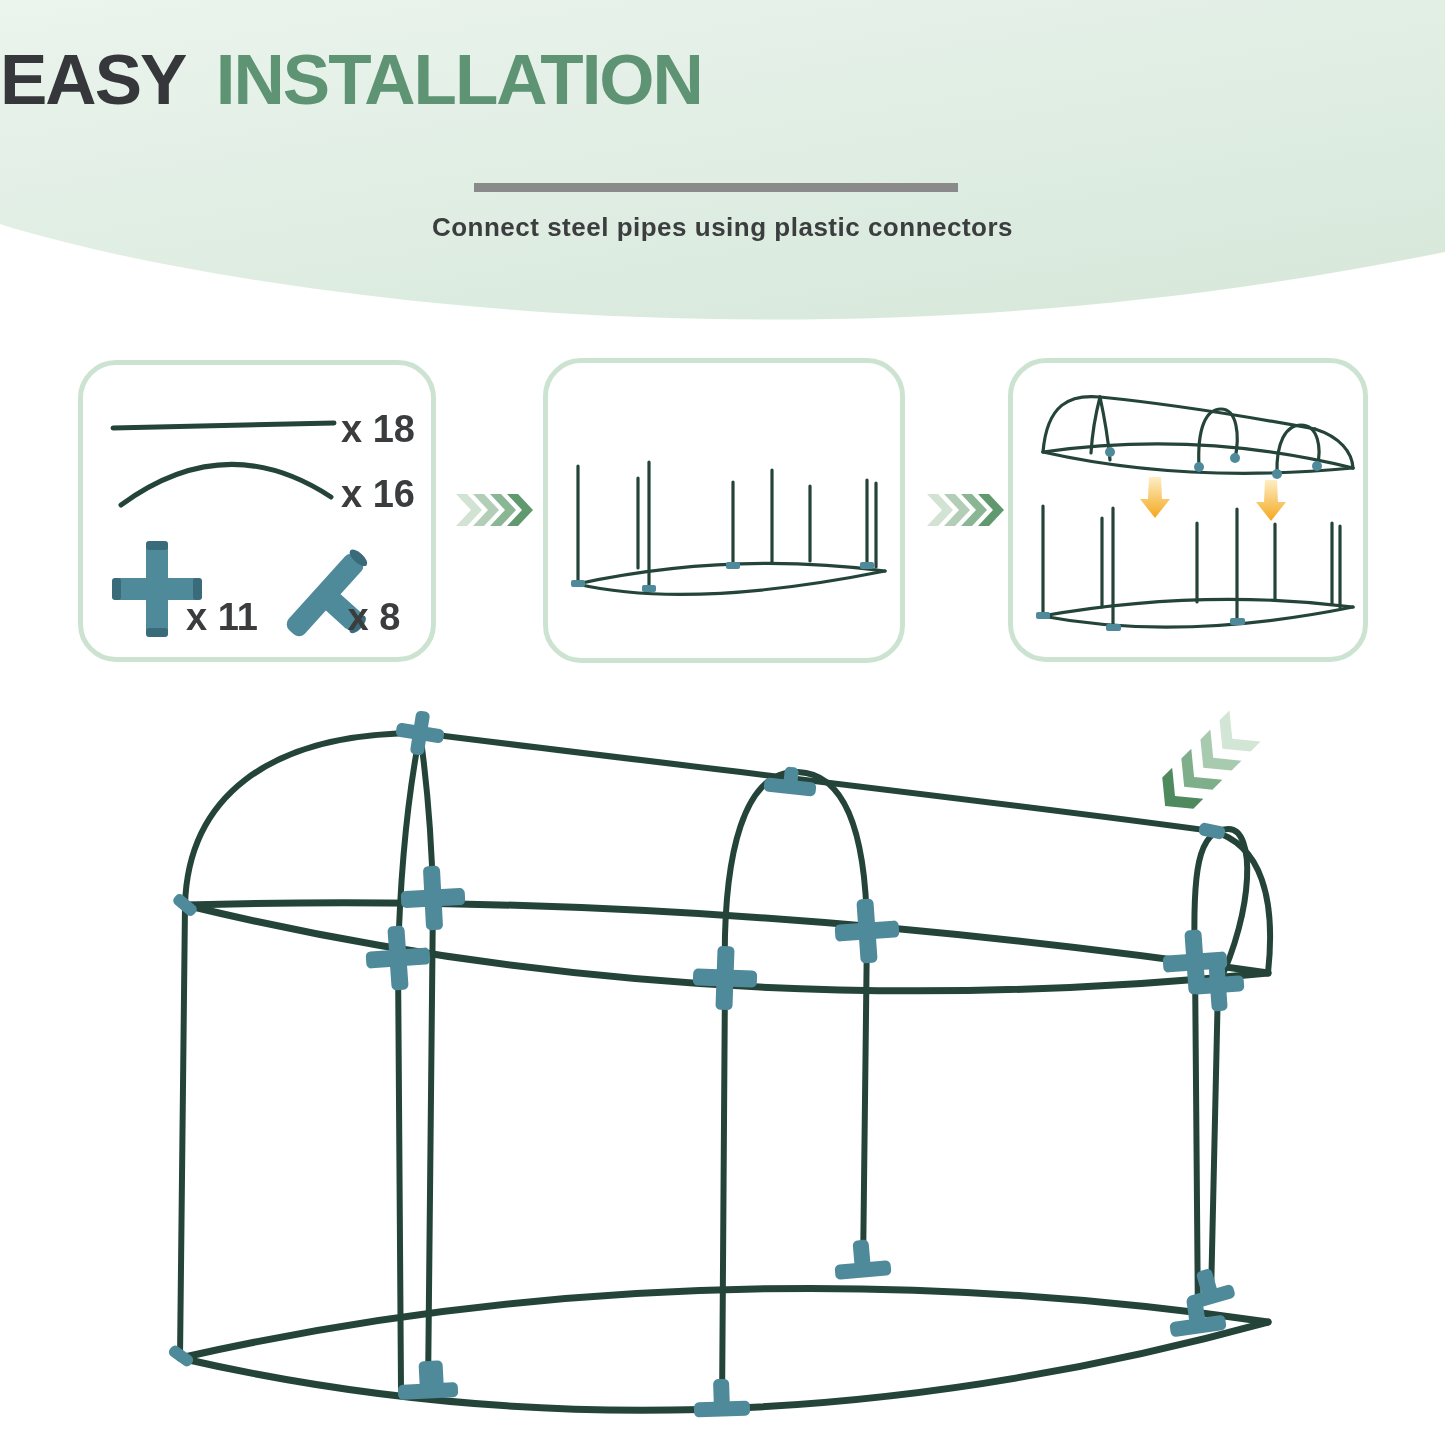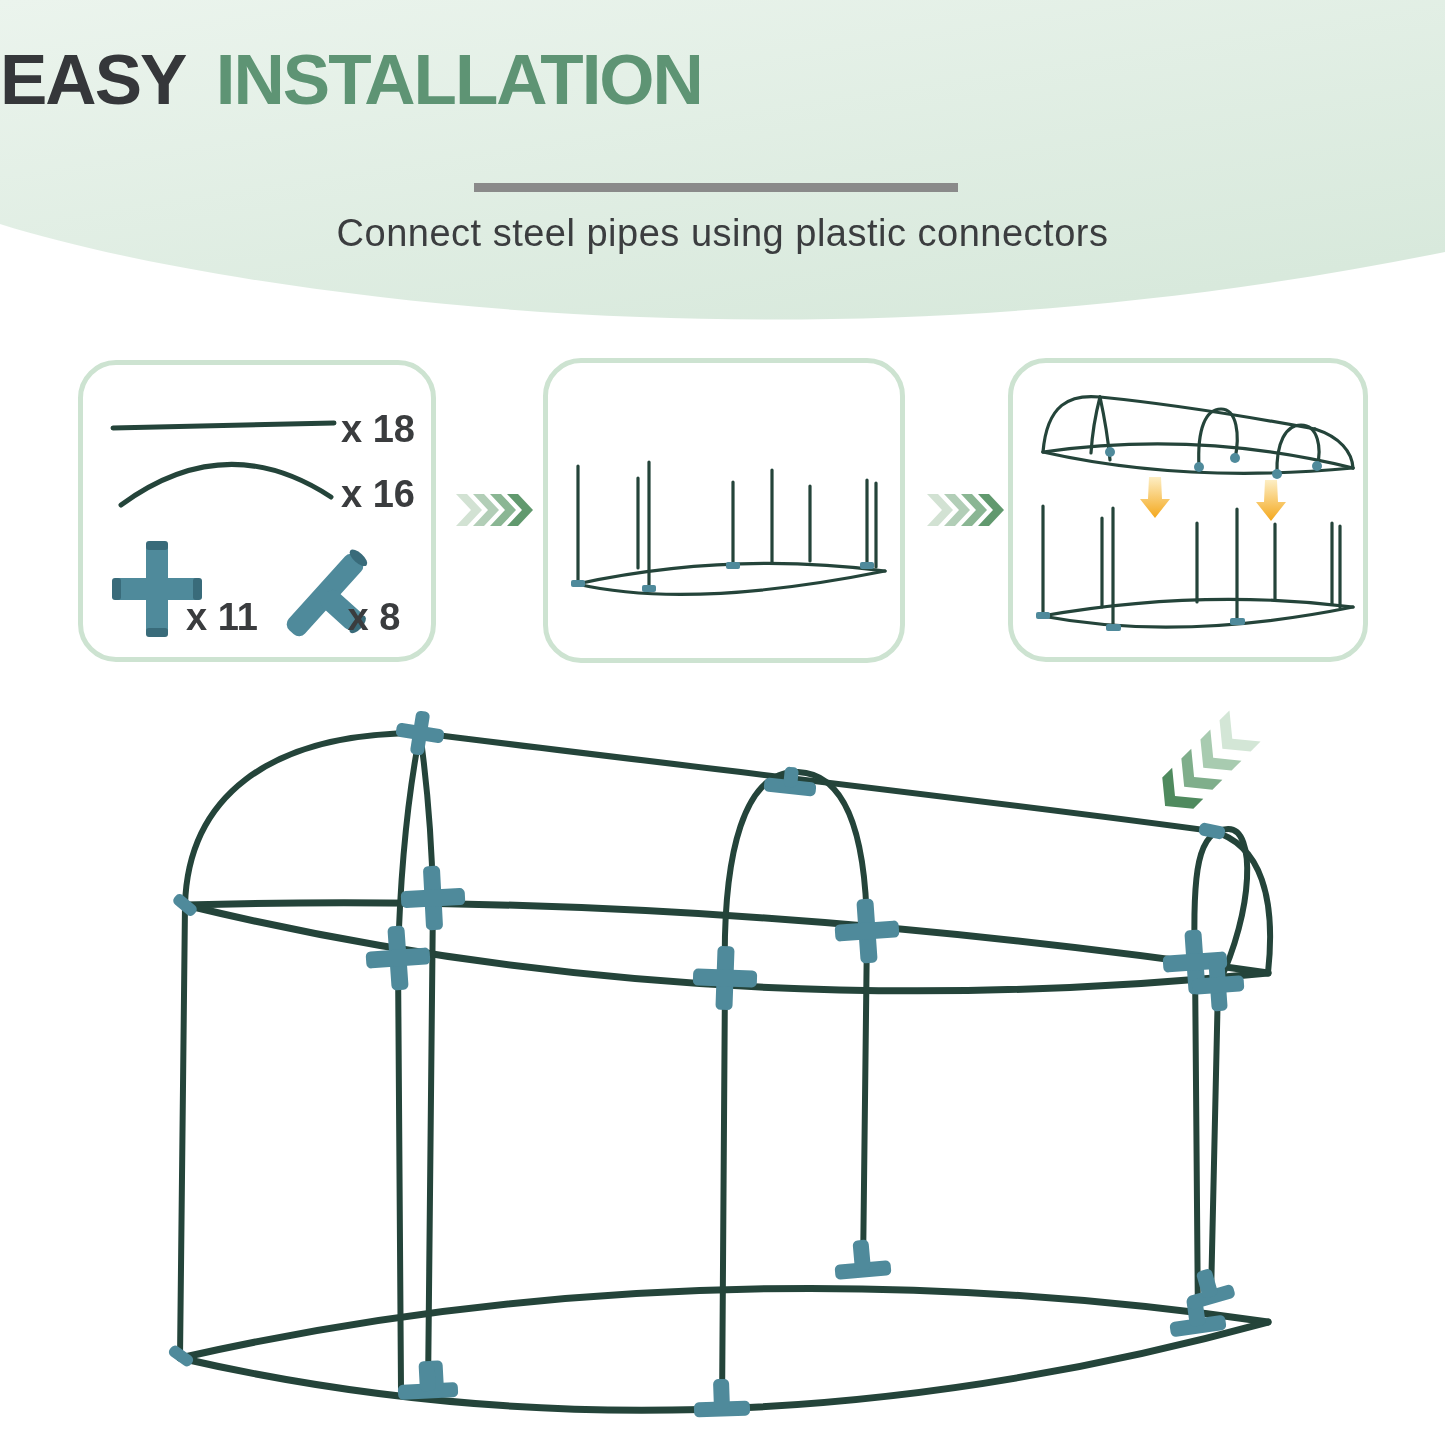--- a/index.html
+++ b/index.html
@@ -15,21 +15,21 @@
     white-space:nowrap;
   }
   .title-dark{color:var(--title_dark);}
   .title-green{color:var(--title_green);margin-left:14px;}
   .divider{
     position:absolute;left:474px;top:183px;width:484px;height:9px;
     background:var(--divider);z-index:2;
   }
   .subtitle{
     position:absolute;left:0;top:212px;width:100%;text-align:center;z-index:2;
-    font-weight:normal;font-size:38px;color:var(--subtitle_text);letter-spacing:0.5px;
+    font-weight:bold;font-size:26px;color:var(--subtitle_text);letter-spacing:0.5px;
   }
   
   .panel{
     position:absolute;background:#ffffff;border:5px solid var(--panel_border);
     border-radius:38px;box-sizing:border-box;z-index:1;
   }
   #panel1{left:78px; top:360px;width:358px;height:302px;}
   #panel2{left:543px;top:358px;width:362px;height:305px;}
   #panel3{left:1008px;top:358px;width:360px;height:304px;}
   

